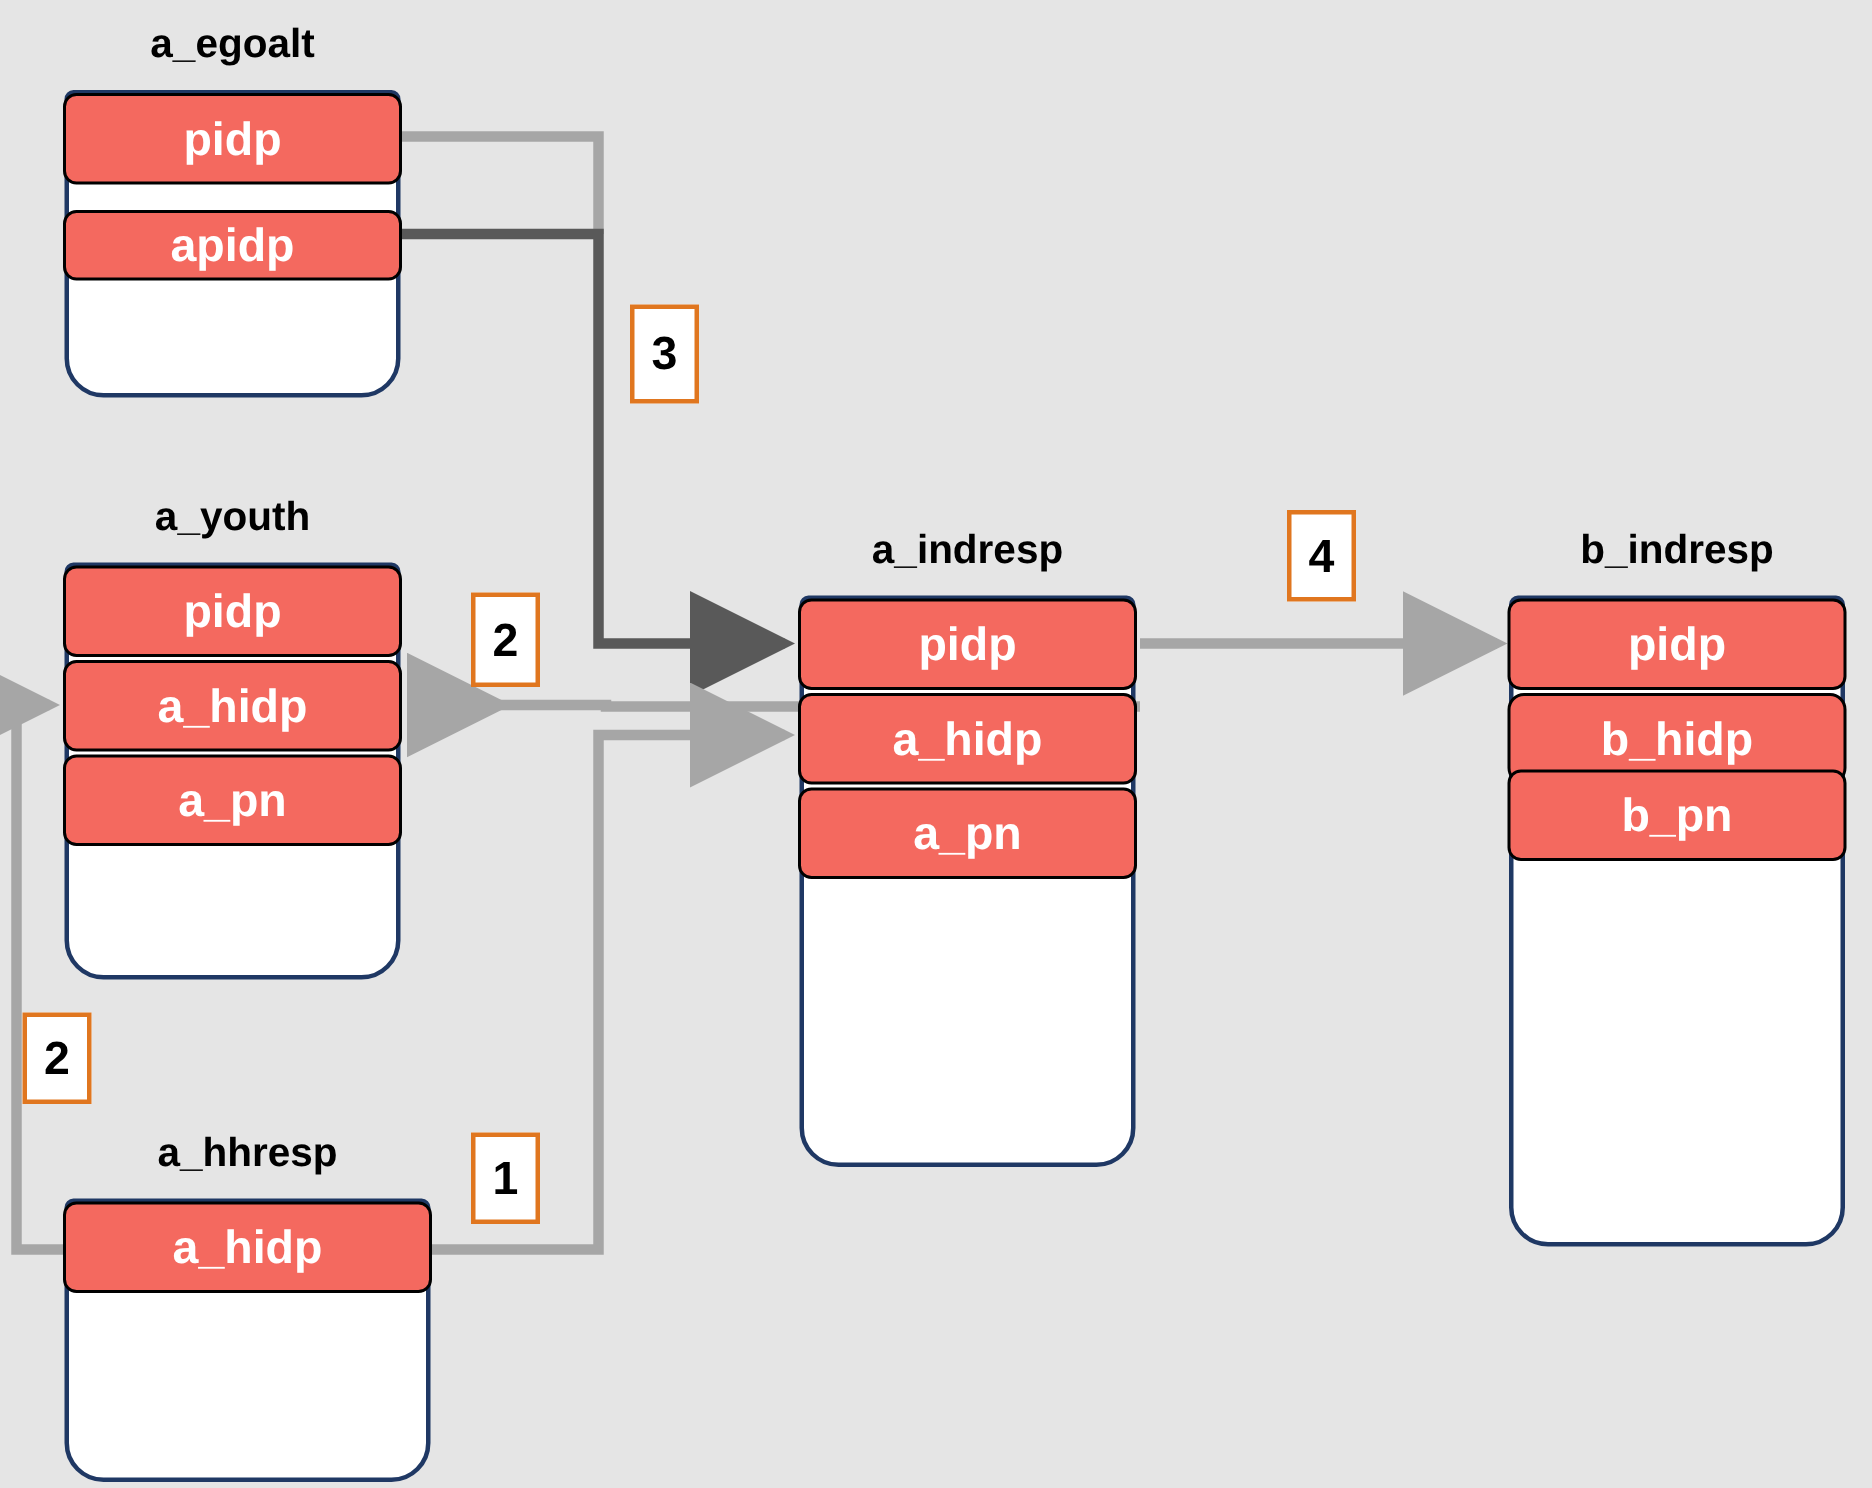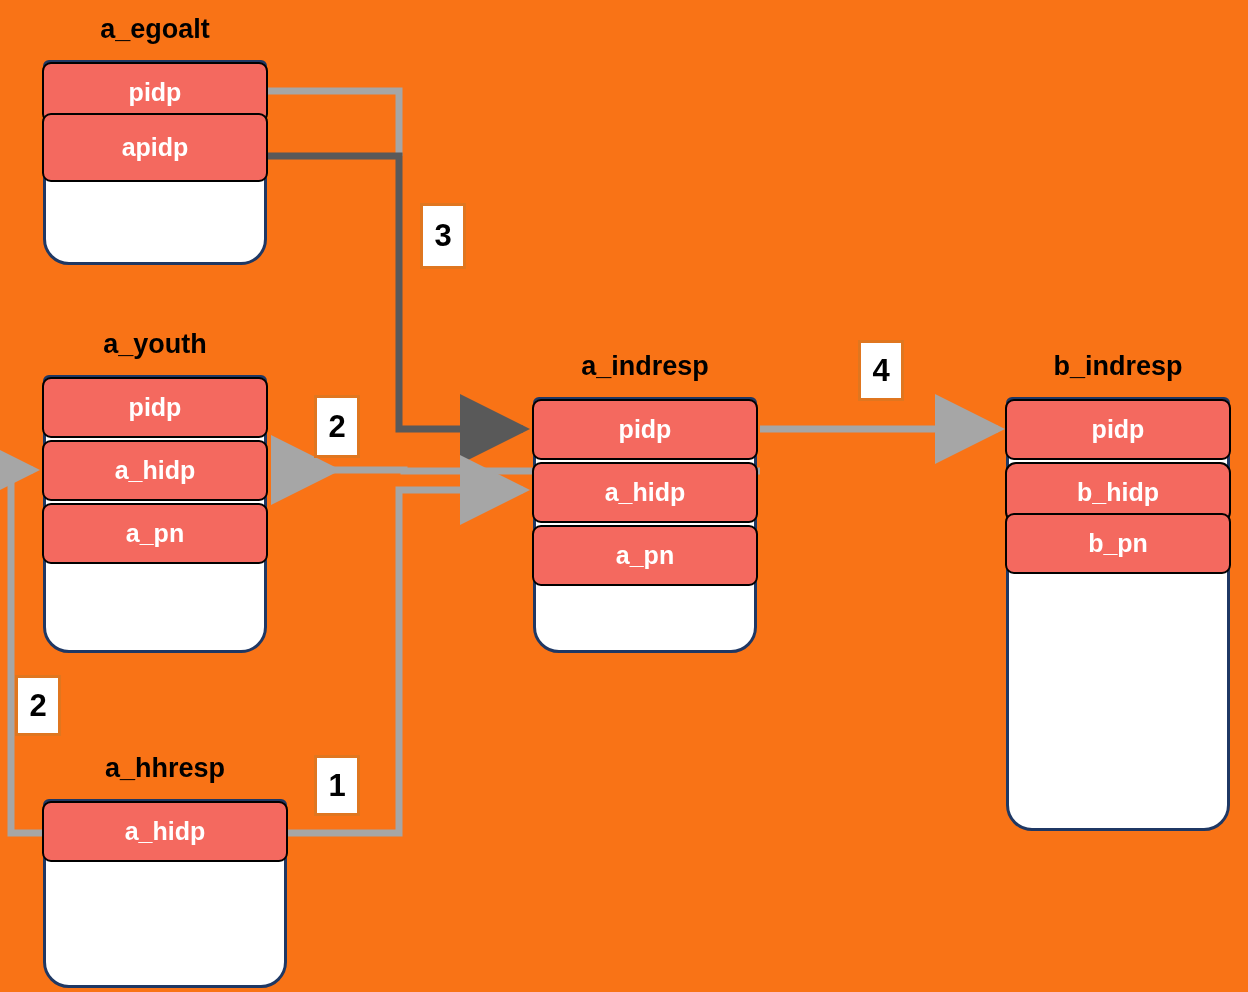--- a/index.html
+++ b/index.html
@@ -1,35 +1,35 @@
 <!DOCTYPE html>
 <html><head>
 <meta charset="utf-8">
 <style>
   html,body{margin:0;padding:0;background:#ffffff;}
   body{width:1248px;height:992px;font-family:"Liberation Sans",sans-serif;}
-  #stage{position:relative;width:1248px;height:992px;overflow:hidden;background:#f97316;}
+  #stage{position:relative;width:1248px;height:992px;overflow:hidden;background:#e5e5e5;}
 
   
   .entity{position:absolute;box-sizing:border-box;}
   .entity-title{
     position:absolute;left:0;width:100%;text-align:center;
     font-weight:bold;font-size:27px;color:#000;letter-spacing:0px;
     white-space:nowrap;
   }
   .entity-body{
     position:absolute;left:0;top:0;width:100%;height:100%;
     border:3px solid #1F3864;border-radius:6px 6px 26px 26px;
     background:#ffffff;box-sizing:border-box;
   }
   .field{
     position:absolute;left:-1px;box-sizing:border-box;
     width:calc(100% + 2px);
     background:#F4695F;border:2.5px solid #000;border-radius:9px;
-    color:#ffffff;font-weight:bold;font-size:25px;
+    color:#ffffff;font-weight:bold;font-size:31px;
     display:flex;align-items:center;justify-content:center;
     line-height:1;
   }
 
   
   #wires{position:absolute;left:0;top:0;width:1248px;height:992px;}
 
   
   .tag{
     position:absolute;box-sizing:border-box;
@@ -75,38 +75,38 @@
 
     <g>
       <path d="M56,833 L11,833 L11,470 L33,470" fill="none" stroke="#A6A6A6" stroke-width="7" marker-end="url(#arrR)"></path>
     </g>
   </svg>
 
   <div class="entity" style="left:43px;top:60px;width:224px;height:205px;">
     <div class="entity-title" style="top:-46px;">a_egoalt</div>
     <div class="entity-body"></div>
     <div class="field" style="top:2px;height:61px;">pidp</div>
-    <div class="field" style="top:53px;height:69px;">apidp</div>
+    <div class="field" style="top:80px;height:47px;">apidp</div>
   </div>
 
   <div class="entity" style="left:43px;top:375px;width:224px;height:278px;border-radius:14px;">
     <div class="entity-title" style="top:-46px;">a_youth</div>
     <div class="entity-body"></div>
     <div class="field" style="top:2px;height:61px;">pidp</div>
     <div class="field" style="top:65px;height:61px;">a_hidp</div>
     <div class="field" style="top:128px;height:61px;">a_pn</div>
   </div>
 
   <div class="entity" style="left:43px;top:799px;width:244px;height:189px;">
     <div class="entity-title" style="top:-46px;">a_hhresp</div>
     <div class="entity-body"></div>
     <div class="field" style="top:2px;height:61px;">a_hidp</div>
   </div>
 
-  <div class="entity" style="left:533px;top:397px;width:224px;height:256px;padding-left:44px;">
+  <div class="entity" style="left:533px;top:397px;width:224px;height:381px;padding-left:44px;">
     <div class="entity-title" style="top:-46px;">a_indresp</div>
     <div class="entity-body"></div>
     <div class="field" style="top:2px;height:61px;">pidp</div>
     <div class="field" style="top:65px;height:61px;">a_hidp</div>
     <div class="field" style="top:128px;height:61px;">a_pn</div>
   </div>
 
   <div class="entity" style="left:1006px;top:397px;width:224px;height:434px;">
     <div class="entity-title" style="top:-46px;">b_indresp</div>
     <div class="entity-body"></div>

